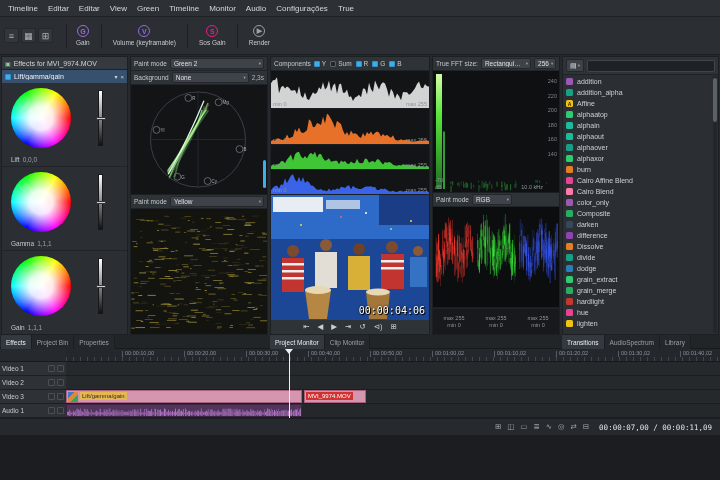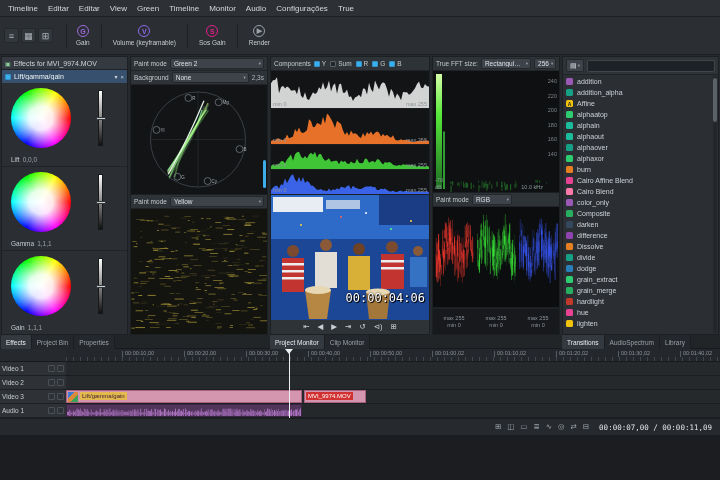--- a/index.html
+++ b/index.html
@@ -48,21 +48,21 @@
 .wslider{position:absolute;left:96px;top:7px;width:5px;height:56px;background:linear-gradient(#ffffff,#111);border:1px solid #16191c;}
 .whandle{position:absolute;left:-3px;top:26px;width:10px;height:3px;background:#cfd4d8;border:1px solid #33383c;}
 .wlabel{position:absolute;left:9px;bottom:3px;font-size:6.5px;color:#c4cacf;display:flex;gap:3px;}
 .wval{color:#9aa1a7;}
 
 #components-checks{display:inline-flex;gap:4px;align-items:center;}
 .check{display:inline-flex;align-items:center;gap:2px;font-size:6.5px;color:#c4cacf;}
 .cb{width:6px;height:6px;border:1px solid #5b6268;background:#22262a;display:inline-block;border-radius:1px;}
 .cb.on{background:#3daee9;border-color:#2f93cc;}
 #video{position:relative;width:100%;height:125px;overflow:hidden;background:#0d1b33;}
-#mon-tc{position:absolute;right:4px;bottom:15px;font-size:12px;color:#fff;font-family:"DejaVu Sans Mono",monospace;text-shadow:0 0 2px #000,1px 1px 0 #000;}
+#mon-tc{position:absolute;right:4px;bottom:4px;font-size:10px;color:#fff;font-family:"DejaVu Sans Mono",monospace;text-shadow:0 0 2px #000,1px 1px 0 #000;}
 #transport{height:14px;display:flex;align-items:center;justify-content:center;gap:8px;background:#2e3337;}
 .ticon{font-size:7.5px;color:#c9cfd4;line-height:1;}
 
 #fft-scope{height:122px;background:#0e1012;}
 #fft-scale{position:absolute;right:2px;top:8px;display:flex;flex-direction:column;gap:9px;align-items:flex-end;}
 #fft-scale span{font-size:5.5px;color:#7e858c;line-height:1;}
 #parade-scope{height:101px;background:#0c0d0f;}
 #parade-labels{height:27px;display:flex;background:#17191c;border-top:1px solid #202327;}
 .pcol{flex:1;display:flex;flex-direction:column;align-items:center;justify-content:center;gap:2px;}
 .pcol span{font-size:5.5px;color:#8d949b;line-height:1;}

